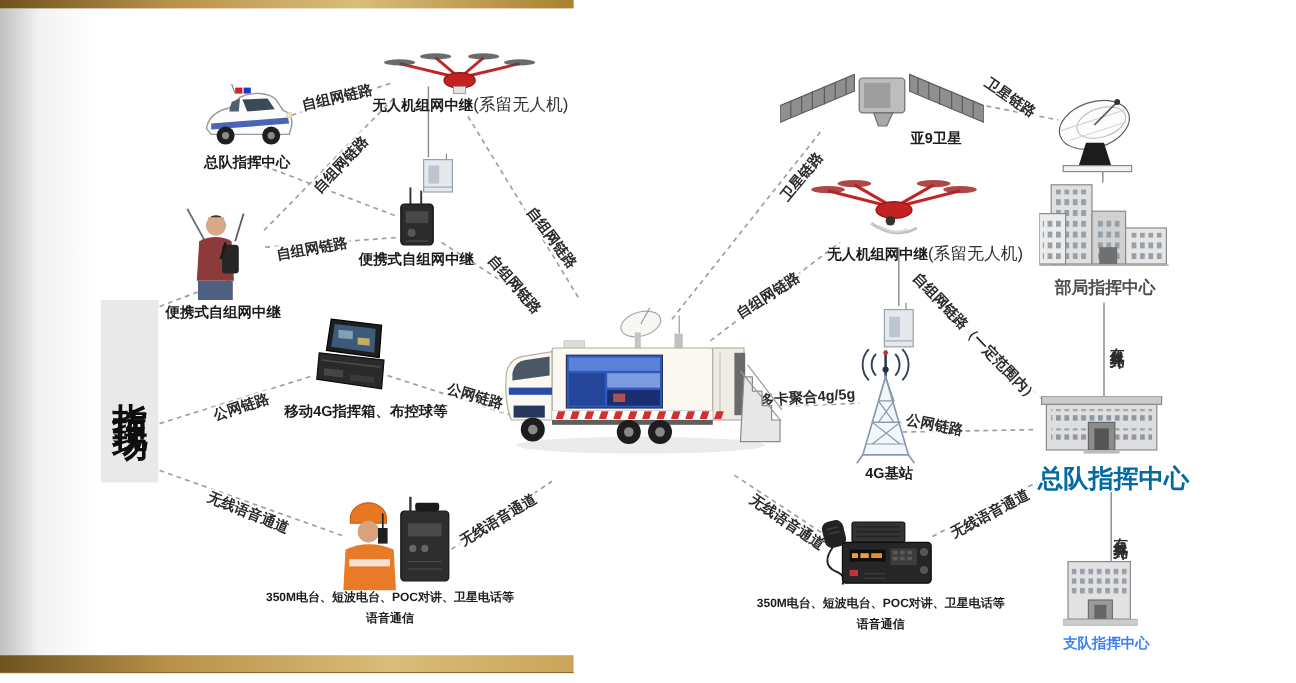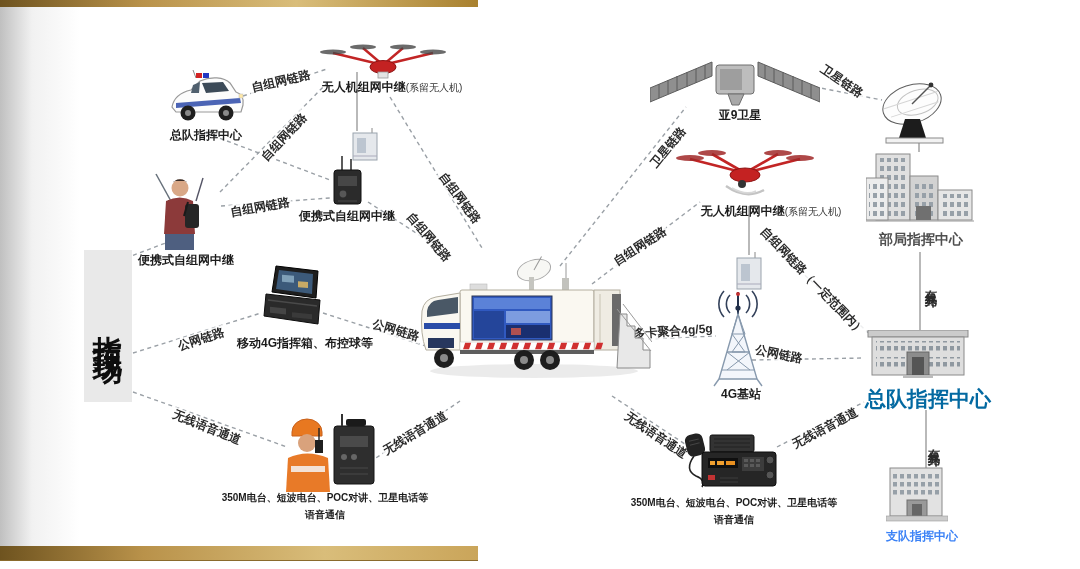--- a/index.html
+++ b/index.html
@@ -10,21 +10,21 @@
     background:linear-gradient(90deg,#6e531f,#b9924a 30%,#d9bd7a 62%,#a9812f 100%);}
   #band-bottom{top:546px;width:478px;height:15px;
     background:linear-gradient(90deg,#6e531f,#b9924a 30%,#d9bd7a 68%,#caa55a 100%);
     box-shadow:0 -1px 0 #8a6a2c inset;}
   #left-shade{position:absolute;left:0;top:7px;width:80px;height:539px;
     background:linear-gradient(90deg,rgba(140,140,140,.55),rgba(200,200,200,.25) 40%,rgba(255,255,255,0));}
   svg.lines{position:absolute;left:0;top:0;pointer-events:none;}
   .node{position:absolute;}
   .nl{position:absolute;font-size:12px;font-weight:bold;color:#1c1c1c;
       white-space:nowrap;text-align:center;transform:translate(-50%,0);}
-  .nl .sub{font-size:10px;font-weight:normal;color:#333;}
+  .nl .sub{font-size:14px;font-weight:normal;color:#333;}
   .nl.serif{font-family:"Liberation Serif","DejaVu Serif",serif;font-weight:bold;color:#4f4f4f;}
   .ll{position:absolute;font-size:12px;font-weight:bold;color:#2a2a2a;white-space:nowrap;
       transform:translate(-50%,-50%) rotate(var(--r,0deg));background:rgba(255,255,255,.82);
       padding:0 2px;line-height:14px;}
   .ll.vert{writing-mode:vertical-rl;transform:translate(-50%,-50%);padding:2px 0;letter-spacing:2px;}
   #site-box{position:absolute;left:84px;top:250px;width:48px;height:152px;background:#e9e9e9;
       display:flex;align-items:center;justify-content:center;}
   #site-box .txt{writing-mode:vertical-rl;font-size:29px;font-weight:bold;color:#0e0e0e;
       letter-spacing:7px;line-height:48px;}
   .cap{position:absolute;font-size:10px;font-weight:bold;color:#1c1c1c;text-align:right;white-space:nowrap;
@@ -242,21 +242,21 @@
         </g>
       <polygon points="108,10 170,36 170,50 108,24" fill="#8f8f8f" stroke="#5e5e5e"></polygon>
       <g stroke="#5a5a5a" stroke-width="1">
           <path d="M115,13 L115,27 M124,17 L124,31 M133,20 L133,35 M143,24 L143,39 M152,28 L152,42 M161,32 L161,46"></path>
         </g>
       <rect x="66" y="13" width="38" height="29" rx="3" fill="#bdbdbd" stroke="#6e6e6e"></rect>
       <rect x="70" y="17" width="22" height="21" fill="#9e9e9e"></rect>
       <polygon points="78,42 94,42 89,53 82,53" fill="#a8a8a8" stroke="#6e6e6e"></polygon>
     </svg>
   </div>
-  <div class="nl" style="left:740px;top:107px">亚9卫星</div>
+  <div class="nl" style="left:780px;top:107px">亚9卫星</div>
 
   <div class="node" style="left:878px;top:82px">
     <svg width="74" height="64" viewBox="0 0 74 64">
       <g transform="rotate(-18 34 22)">
         <ellipse cx="34" cy="22" rx="30" ry="19" fill="#fdfdfd" stroke="#5e5e5e"></ellipse>
         <ellipse cx="40" cy="22" rx="21" ry="12" fill="none" stroke="#c2c2c2"></ellipse>
         <path d="M6,18 L62,18 M10,28 L60,28" stroke="#d5d5d5" fill="none"></path>
       </g>
       <line x1="34" y1="22" x2="53" y2="3" stroke="#555" stroke-width="1.4"></line>
       <circle cx="53" cy="3" r="2.4" fill="#333"></circle>

